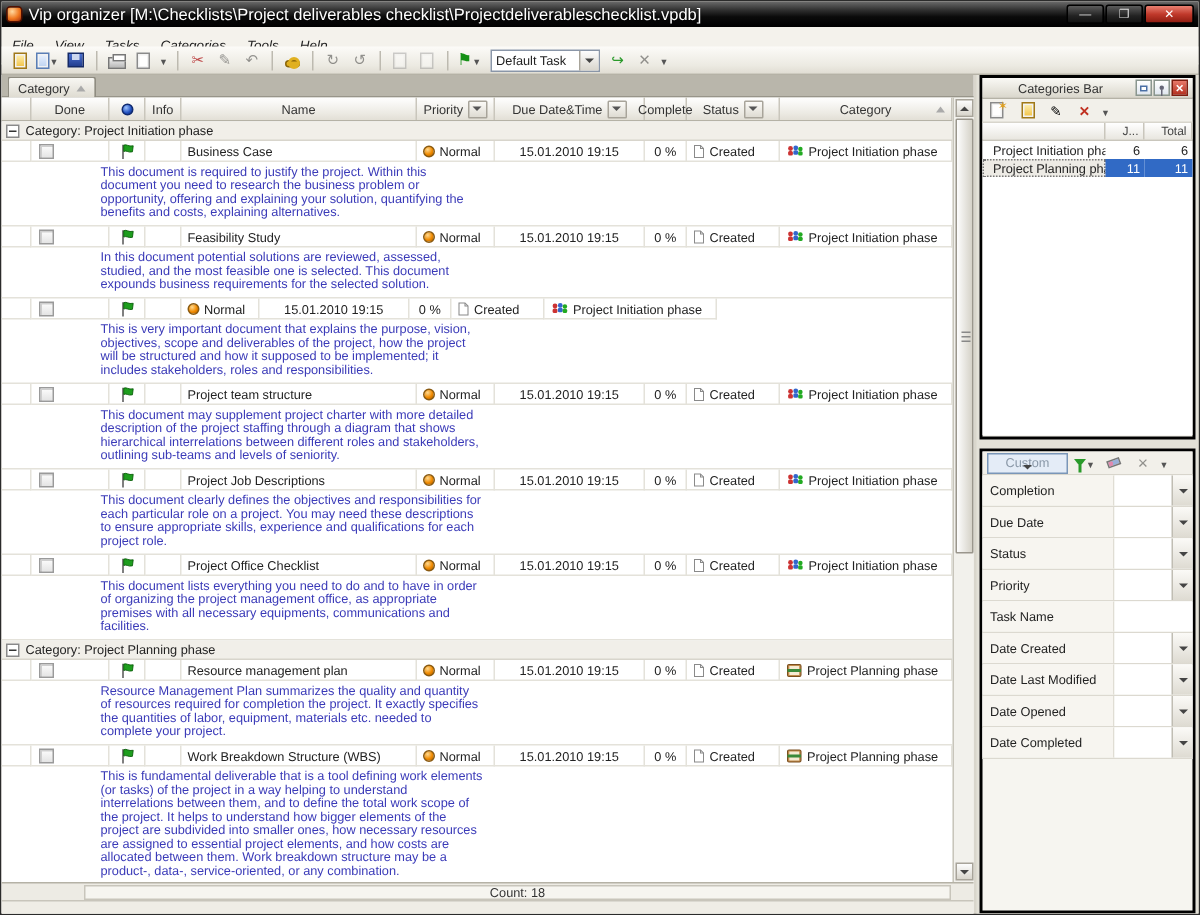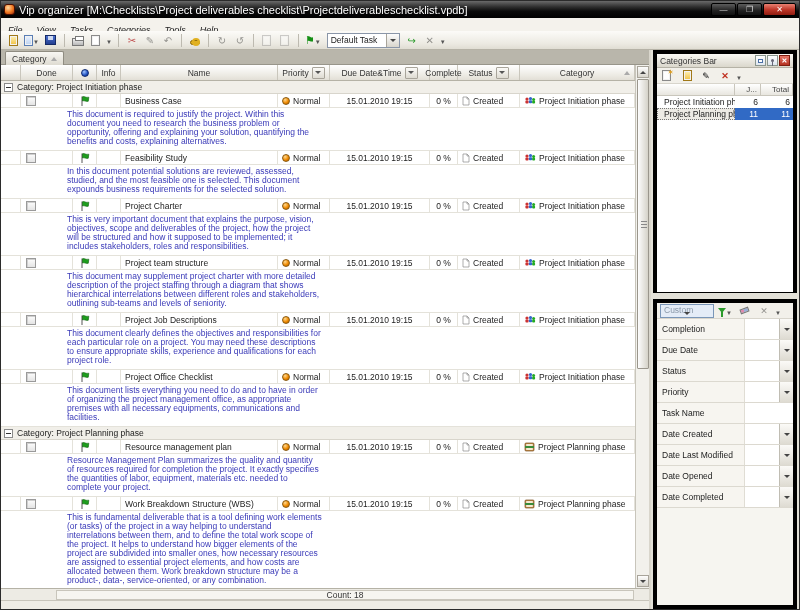--- a/index.html
+++ b/index.html
@@ -96,21 +96,21 @@
     font-size:8.5px;color:#333;text-align:center;line-height:9px;}
   .hscroll{position:absolute;left:0;top:550px;width:648px;height:11px;background:#EFEDE6;border-top:1px solid #C8C5BB;}
   .vscroll{position:absolute;left:634px;top:15px;width:14px;height:523px;background:#F2F1EC;border-left:1px solid #C8C5BB;}
   .sbtn{position:absolute;left:1px;width:12px;height:12px;background:linear-gradient(#fdfdfd,#d8d5cc);border:1px solid #a8a49a;
     display:flex;align-items:center;justify-content:center;}
   .arr.up{border-top:none;border-bottom:3px solid #444;}
   .thumb{position:absolute;left:1px;top:14px;width:12px;height:290px;background:linear-gradient(90deg,#fdfdfd,#d5d2c8);border:1px solid #9a968c;border-radius:1px;}
   .thumb:after{content:"";position:absolute;left:3px;top:50%;width:6px;height:1px;background:#888;box-shadow:0 -3px 0 #888,0 3px 0 #888;}
 
   
-  .panel{position:absolute;left:2px;width:144px;background:#F6F5F0;border:4px solid #000000;}
+  .panel{position:absolute;left:2px;width:144px;background:#F6F5F0;border:2px solid #000000;text-align:center;}
   .phead{height:14px;background:linear-gradient(#FAF9F5,#DAD7CC);border-bottom:1px solid #B5B2A6;
     display:flex;align-items:center;font-size:8.5px;color:#333;padding:0 3px;}
   .phead .pt{flex:1;}
   .pbtn{width:11px;height:11px;margin-left:1px;border:1px solid #8a968f;background:linear-gradient(#fff,#dfe6ef);
     display:flex;align-items:center;justify-content:center;font-size:7px;color:#335;}
   .pbtn.close{background:linear-gradient(#E8796A,#B43020);border-color:#7e1d10;color:#fff;font-weight:bold;}
   .pbtn .inbox{width:5px;height:4px;border:1px solid #4a6fa5;background:#fff;}
   .pin{width:3px;height:3px;background:#667;border-radius:50%;position:relative;}
   .pin:after{content:"";position:absolute;left:1px;top:3px;width:1px;height:4px;background:#667;}
   .ptool{height:16px;background:#F2F0EA;border-bottom:1px solid #D8D5CC;display:flex;align-items:center;padding:0 3px;gap:3px;}
@@ -381,21 +381,20 @@
           <div class="tc cd">
               <span class="cb"></span>
             </div>
           <div class="tc cfl center">
               <svg width="12" height="12" viewBox="0 0 12 12">
                 <path d="M3 1.5v9.5" stroke="#555" stroke-width="1"></path>
                 <path d="M3.5 1.8C5.5.8 6.5 3 9.8 2.2L9.3 6.2C6.5 7 5.5 5 3.5 6Z" fill="#1e9e1e" stroke="#0a5d0a" stroke-width=".6"></path>
               </svg>
             </div>
           <div class="tc cin"></div>
-          <div class="tc cnm nm">Project Charter</div>
           <div class="tc cpr">
               <span class="ball" style="margin-left:4px"></span>
               <span style="margin-left:3px">Normal</span>
             </div>
           <div class="tc cdu center">15.01.2010 19:15</div>
           <div class="tc cco center">0 %</div>
           <div class="tc cst">
               <svg class="stp" width="8" height="10">
                 <path d="M1 1h4l2 2v6H1z" fill="#fff" stroke="#8a8a8a" stroke-width=".7"></path>
                 <path d="M5 1v2h2" fill="none" stroke="#8a8a8a" stroke-width=".7"></path>

